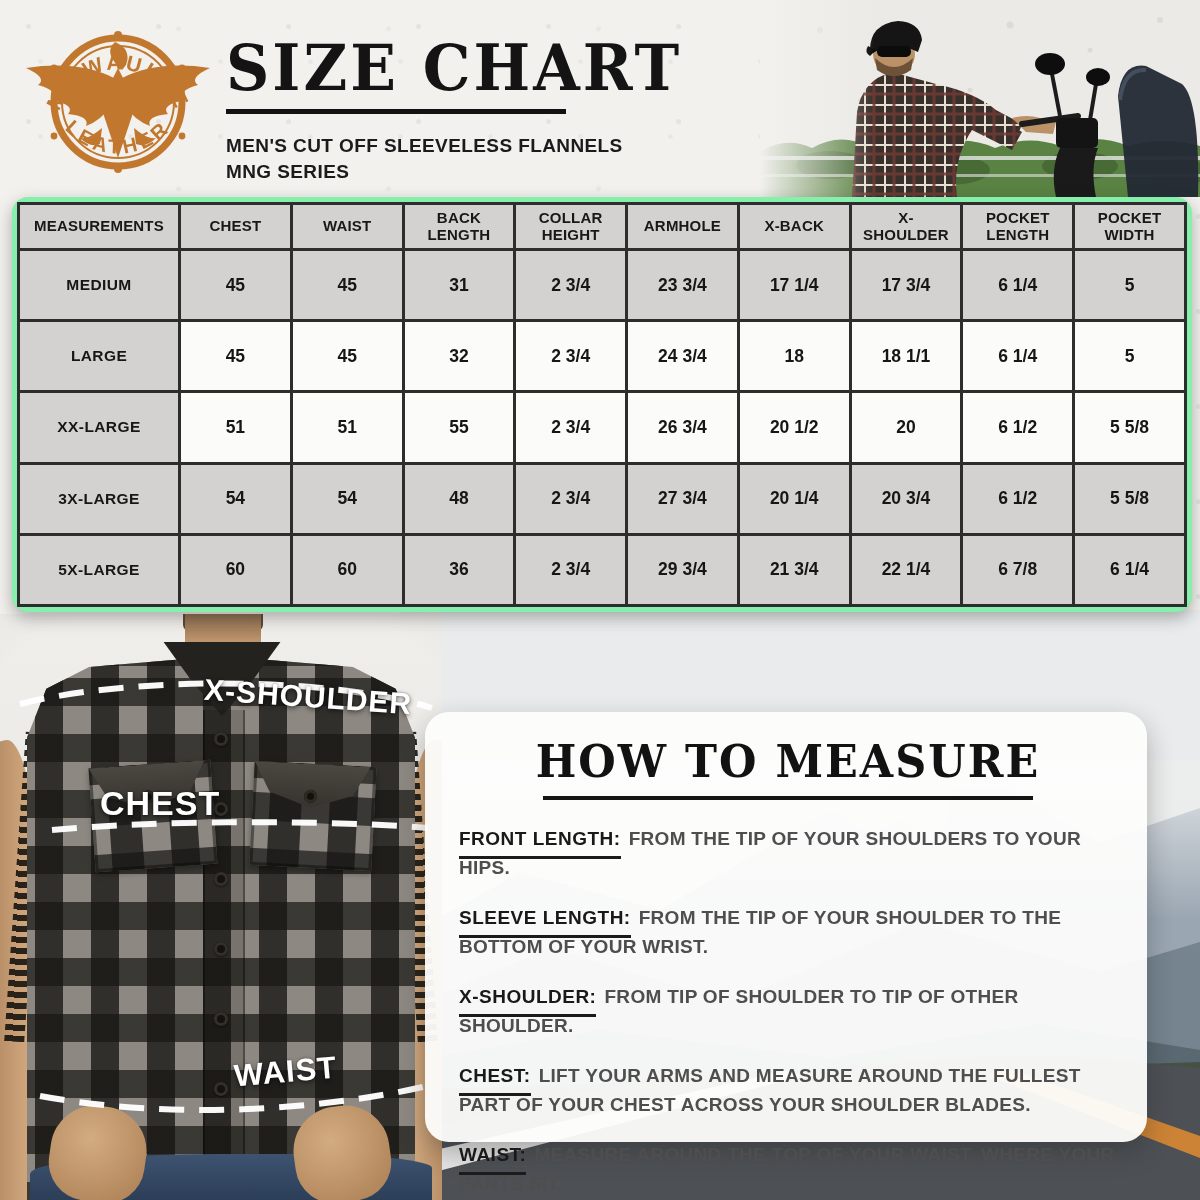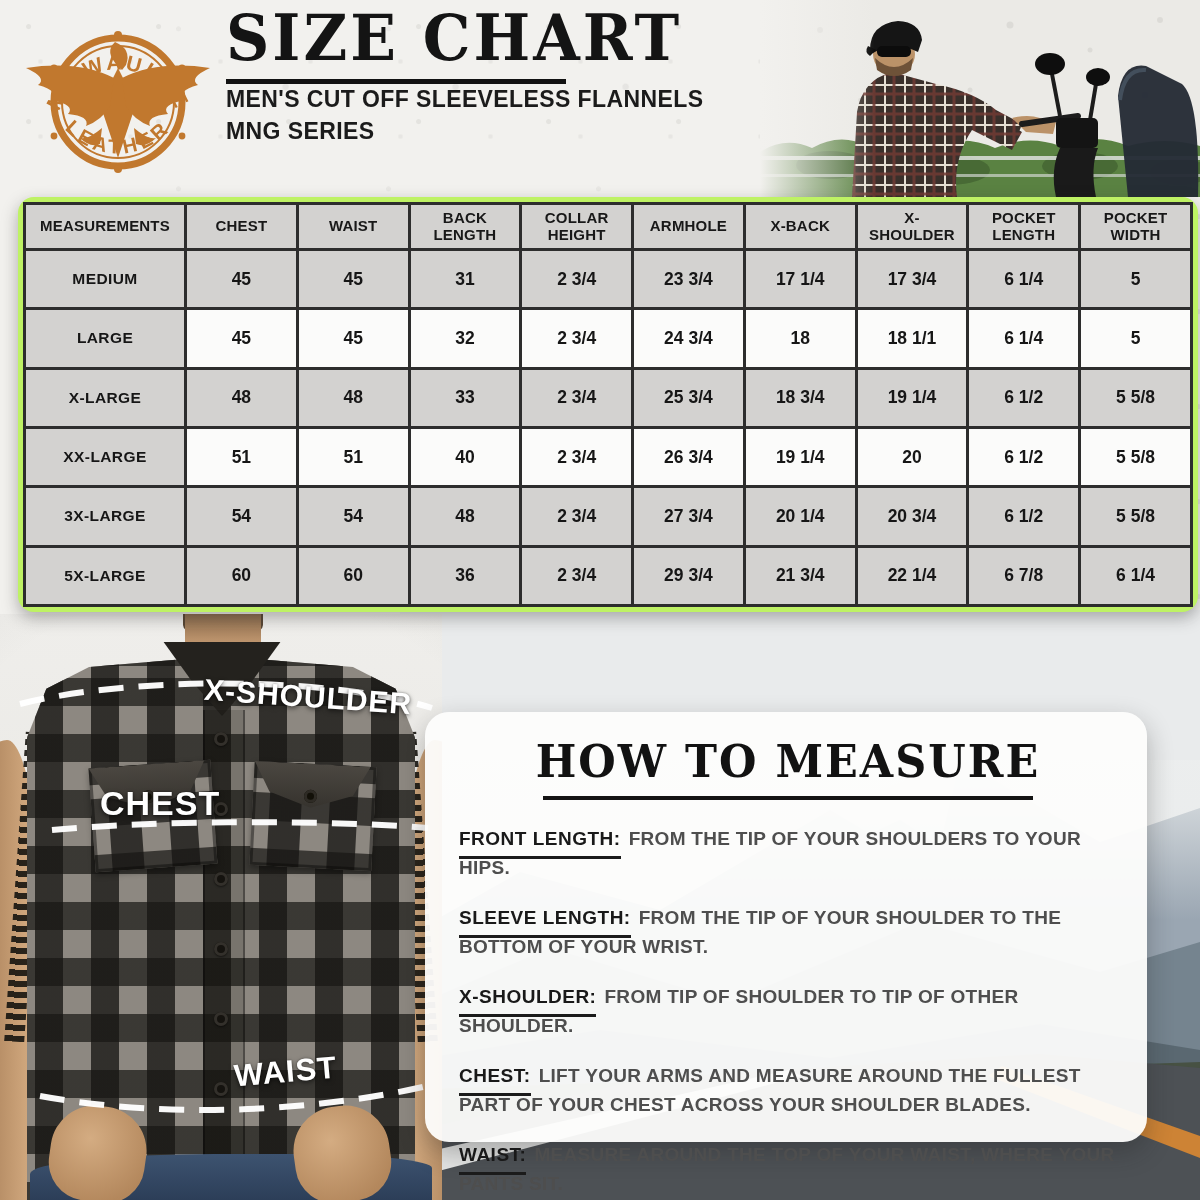--- a/index.html
+++ b/index.html
@@ -12,37 +12,37 @@
     position:absolute;inset:0;
     background-image:
       radial-gradient(circle at 22% 28%, rgba(125,124,118,.12) 0 2px, rgba(0,0,0,0) 3px),
       radial-gradient(circle at 68% 62%, rgba(125,124,118,.10) 0 2.5px, rgba(0,0,0,0) 4px),
       radial-gradient(circle at 45% 82%, rgba(125,124,118,.09) 0 1.5px, rgba(0,0,0,0) 3px),
       radial-gradient(circle at 85% 18%, rgba(125,124,118,.08) 0 2px, rgba(0,0,0,0) 3px);
     background-size:130px 95px,170px 140px,90px 75px,210px 160px;
   }
   
   .logo{position:absolute;left:18px;top:8px;width:200px;height:192px;z-index:4;}
-  .title-block{position:absolute;left:226px;top:6px;z-index:4;width:560px;}
+  .title-block{position:absolute;left:226px;top:36px;z-index:4;width:560px;}
   .main-title{
     font-family:"DejaVu Serif","Liberation Serif",serif;font-weight:700;
     font-size:60px;line-height:1;color:#141414;letter-spacing:3px;margin:0;
     transform:scaleY(1.05);transform-origin:left top;white-space:nowrap;
   }
   .title-rule{width:340px;height:5px;background:#121212;margin-top:13px;}
-  .subtitle{font-size:23px;font-weight:800;color:#1b1b1b;letter-spacing:.4px;margin-top:0;line-height:1.38;white-space:nowrap;}
+  .subtitle{font-size:19px;font-weight:800;color:#1b1b1b;letter-spacing:.4px;margin-top:19px;line-height:1.38;white-space:nowrap;}
   
   .hero{position:absolute;left:760px;top:0;width:440px;height:200px;z-index:1;}
   .hero svg{position:absolute;inset:0;}
   .hero::after{content:"";position:absolute;inset:0;
     background:linear-gradient(90deg,#f2f1ee 0%,rgba(242,241,238,.65) 9%,rgba(242,241,238,0) 26%);}
   
   .table-card{
-    position:absolute;left:18px;top:197px;width:1180px;height:415px;z-index:5;
-    background:#bef264;border-radius:16px;padding:5px;box-sizing:border-box;
+    position:absolute;left:12px;top:197px;width:1180px;height:415px;z-index:5;
+    background:#86efac;border-radius:16px;padding:5px;box-sizing:border-box;
     box-shadow:0 6px 16px rgba(40,40,40,.35);
   }
   table.size-table{width:100%;height:100%;border-collapse:collapse;table-layout:fixed;}
   .size-table th,.size-table td{border:3px solid #2d2d2d;text-align:center;vertical-align:middle;padding:2px 4px;}
   .size-table thead tr{height:46px;}
   .size-table thead th{background:#d3d2d0;color:#181818;font-size:15px;font-weight:800;line-height:1.12;letter-spacing:.2px;}
   .size-table thead th:first-child{width:150px;}
   .size-table td{font-size:17.5px;font-weight:700;color:#161616;background:#fbfbfa;}
   .size-table tr.alt td{background:#d3d2d0;margin-left:7px;}
   .size-table td.size-cell{background:#d3d2d0;font-size:15.5px;font-weight:800;letter-spacing:.4px;}
@@ -250,40 +250,28 @@
             <td>45</td>
             <td>45</td>
             <td>32</td>
             <td>2 3/4</td>
             <td>24 3/4</td>
             <td>18</td>
             <td>18 1/1</td>
             <td>6 1/4</td>
             <td>5</td>
           </tr>
-          <tr class="alt">
-            <td class="size-cell">X-LARGE</td>
-            <td>48</td>
-            <td>48</td>
-            <td>33</td>
-            <td>2 3/4</td>
-            <td>25 3/4</td>
-            <td>18 3/4</td>
-            <td>19 1/4</td>
-            <td>6 1/2</td>
-            <td>5 5/8</td>
-          </tr>
           <tr>
             <td class="size-cell">XX-LARGE</td>
             <td>51</td>
             <td>51</td>
-            <td>40</td>
+            <td>55</td>
             <td>2 3/4</td>
             <td>26 3/4</td>
-            <td>19 1/4</td>
+            <td>20 1/2</td>
             <td>20</td>
             <td>6 1/2</td>
             <td>5 5/8</td>
           </tr>
           <tr class="alt">
             <td class="size-cell">3X-LARGE</td>
             <td>54</td>
             <td>54</td>
             <td>48</td>
             <td>2 3/4</td>

